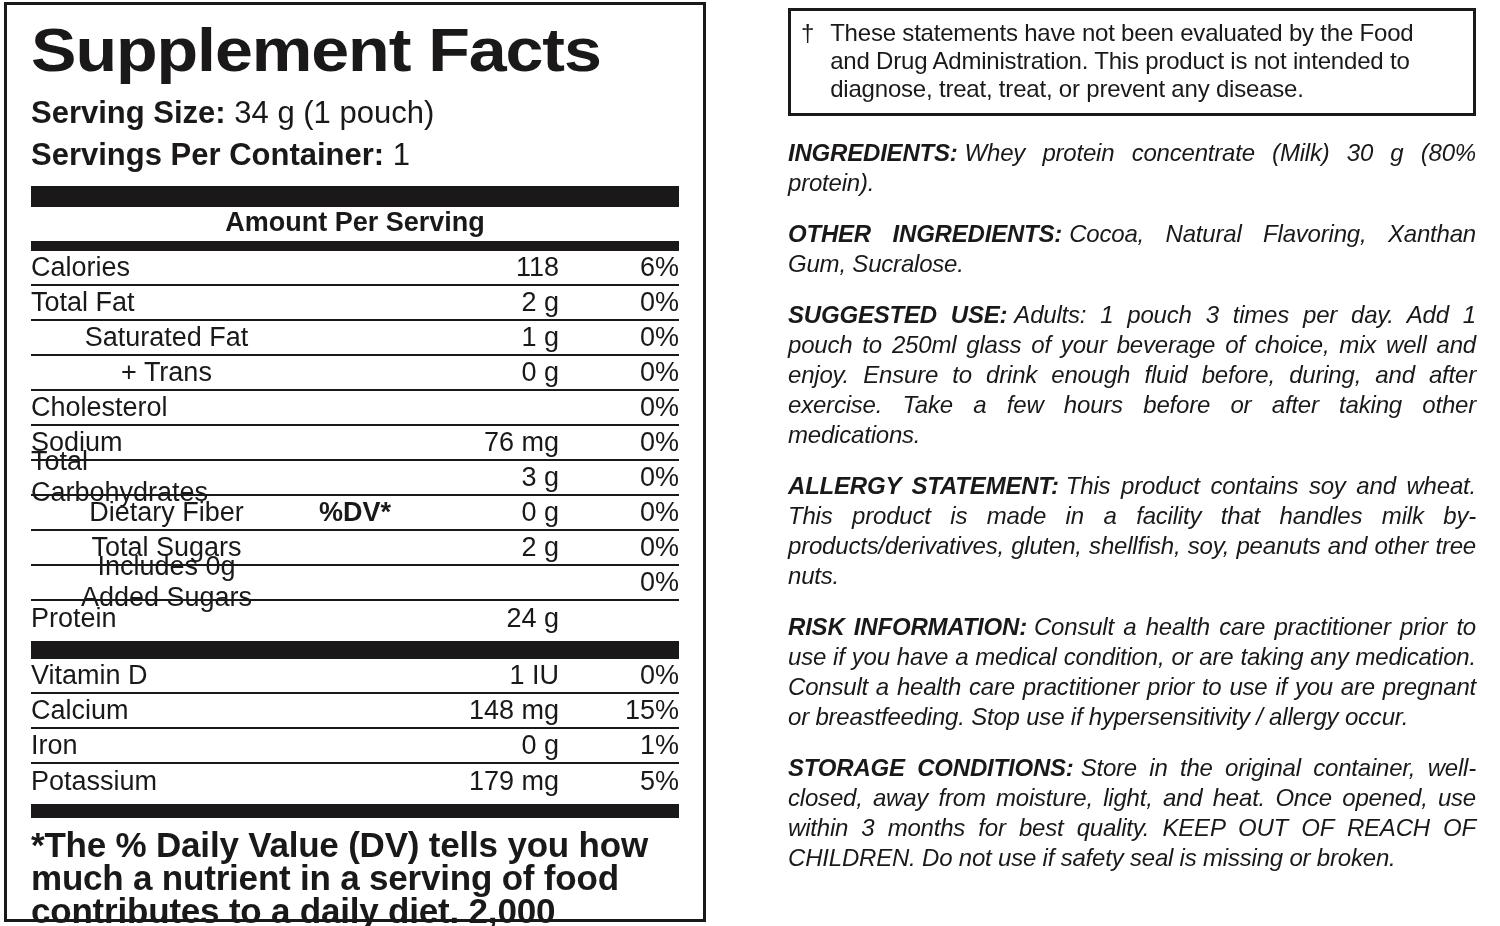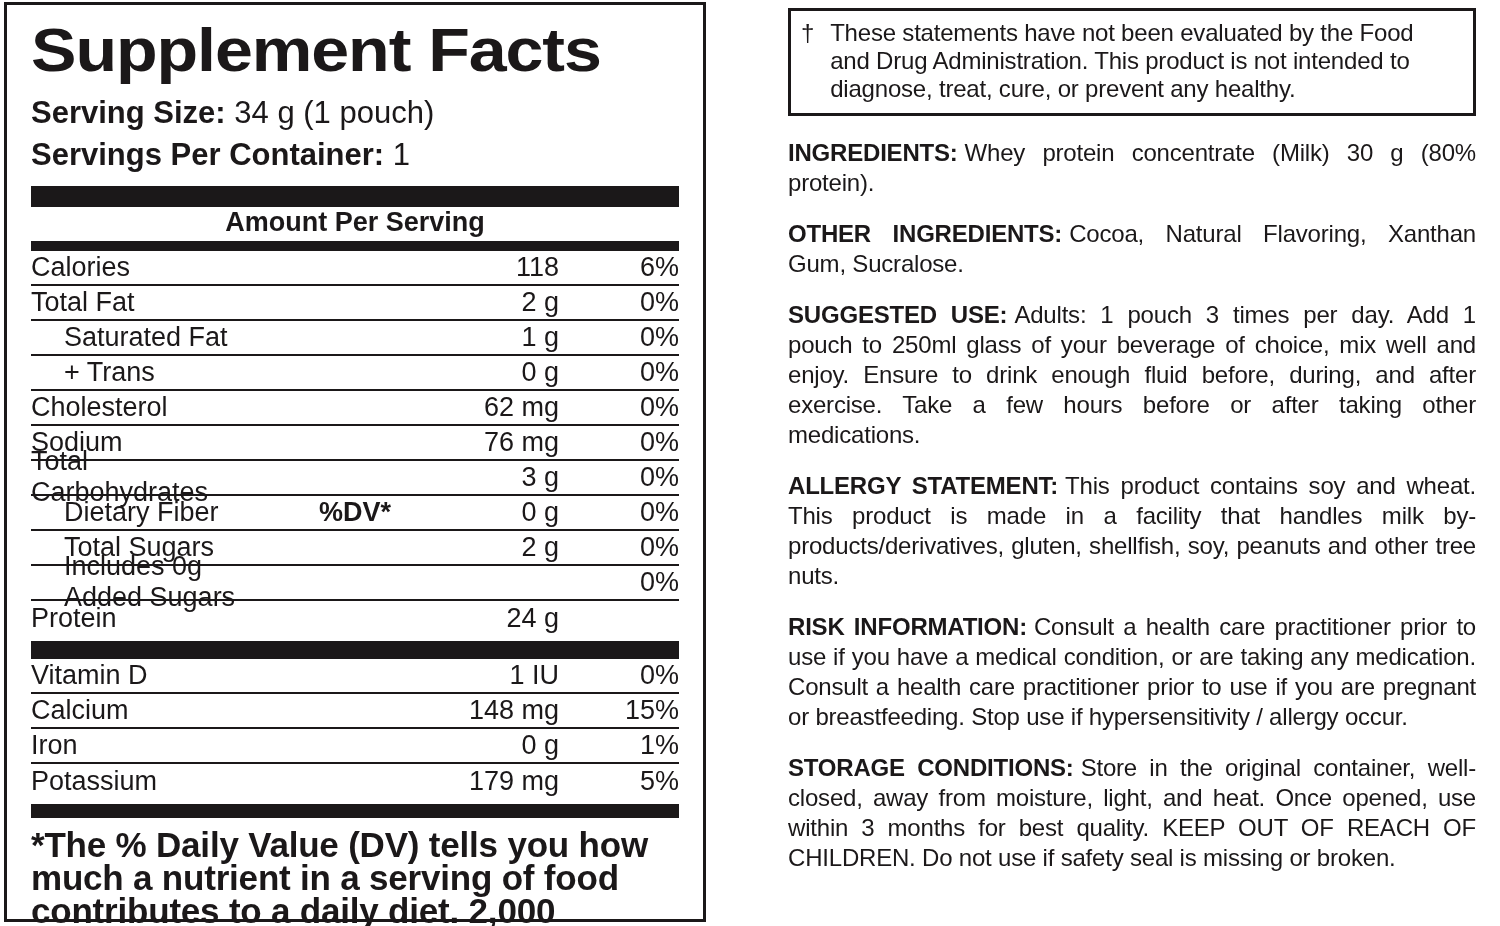--- a/index.html
+++ b/index.html
@@ -43,21 +43,21 @@
   .col-name{flex:1 1 auto;min-width:0;}
   .col-amount{flex:0 0 290px;text-align:right;white-space:nowrap;}
   .col-dv{flex:0 0 120px;text-align:right;white-space:nowrap;}
   .n-rows{width:100%;}
   .n-row{
     display:flex;align-items:center;
     font-size:27px;height:35px;
     border-bottom:2px solid var(--ink);
   }
   .n-row.last{border-bottom:none;}
-  .n-row.indent .col-name{padding-left:33px;}
+  .n-row.indent .col-name{padding-left:33px;text-align:center;}
   .footnote{
     font-size:35px;line-height:33px;margin-top:10px;
     letter-spacing:-0.2px;
     font-weight:bold;
   }
 
   
   .info-col{
     position:absolute;left:788px;top:2px;width:688px;
     font-size:24px;line-height:30px;
@@ -65,21 +65,21 @@
   }
   .claim{font-weight:bold;margin-bottom:28px;}
   .disclaimer-box{
     border:3px solid var(--ink);
     padding:8px 14px 10px 10px;
     display:flex;gap:16px;
     margin:6px 0 22px 0;
     line-height:28px;
   }
   .dagger{flex:0 0 auto;}
-  .info-section{margin-bottom:21px;text-align:justify;}
+  .info-section{margin-bottom:21px;text-align:justify;font-style:italic;}
   .info-section b{margin-right:7px;}
   .info-section:last-child{margin-bottom:0;}
 </style>
 </head>
 <body>
 
 <div class="page">
 
   <div class="facts-panel">
     <div class="facts-title">Supplement Facts</div>
@@ -119,21 +119,20 @@
     <div class="col-amount">1 g</div>
     <div class="col-dv">0%</div>
   </div>
         <div class="n-row indent">
     <div class="col-name">+ Trans</div>
     <div class="col-amount">0 g</div>
     <div class="col-dv">0%</div>
   </div>
         <div class="n-row">
     <div class="col-name">Cholesterol</div>
-    <div class="col-amount">62 mg</div>
     <div class="col-dv">0%</div>
   </div>
         <div class="n-row">
     <div class="col-name">Sodium</div>
     <div class="col-amount">76 mg</div>
     <div class="col-dv">0%</div>
   </div>
         <div class="n-row">
     <div class="col-name">Total Carbohydrates</div>
     <div class="col-amount">3 g</div>
@@ -188,21 +187,21 @@
 
     <div class="bar bar-bottom"></div>
 
     <div class="footnote">*The % Daily Value (DV) tells you how much a nutrient in a serving of food contributes to a daily diet. 2,000 calories a day is used for general nutrition advice.</div>
   </div>
 
   <div class="info-col">
 
     <div class="disclaimer-box">
       <span class="dagger">†</span>
-      <span>These statements have not been evaluated by the Food and Drug Administration. This product is not intended to diagnose, treat, cure, or prevent any healthy.</span>
+      <span>These statements have not been evaluated by the Food and Drug Administration. This product is not intended to diagnose, treat, treat, or prevent any disease.</span>
     </div>
 
     <div id="sections-mount">
         <p class="info-section">
     <b>INGREDIENTS:</b><span>Whey protein concentrate (Milk) 30 g (80% protein).</span>
   </p>
         <p class="info-section">
     <b>OTHER INGREDIENTS:</b><span>Cocoa, Natural Flavoring, Xanthan Gum, Sucralose.</span>
   </p>
         <p class="info-section">

